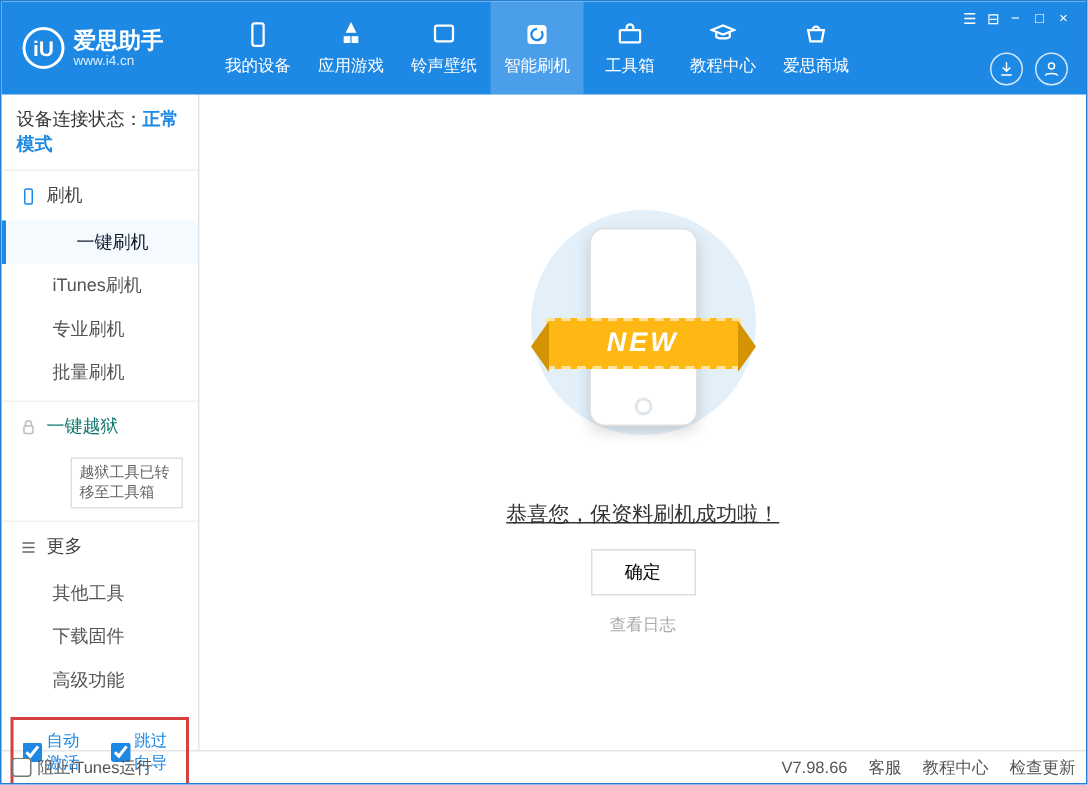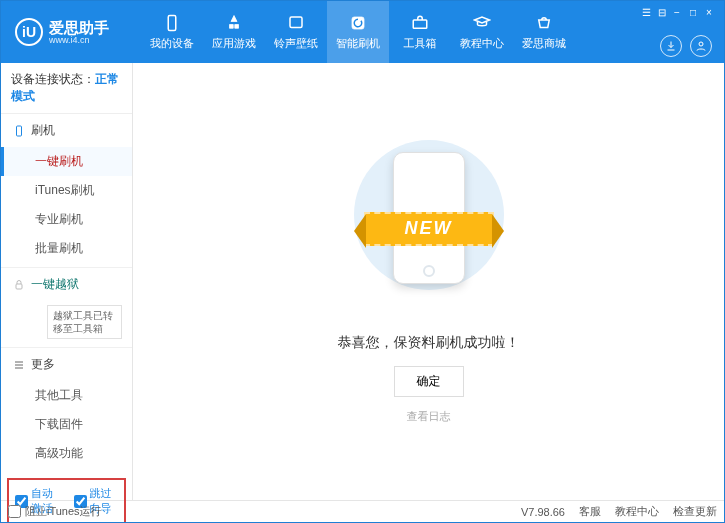--- a/index.html
+++ b/index.html
@@ -17,35 +17,35 @@
 .header-right .wicon { width: 10px; height: 10px; display: inline-block; }
 .header-circles { position: absolute; right: 12px; bottom: 6px; display: flex; gap: 8px; }
 .header-circles .circ { width: 22px; height: 22px; border: 1.5px solid rgba(255,255,255,0.8); border-radius: 50%; display: flex; align-items: center; justify-content: center; }
 .body { display: flex; height: calc(100% - 62px - 22px); }
 .sidebar { width: 132px; border-right: 1px solid #e5e5e5; display: flex; flex-direction: column; font-size: 12px; color: #333; }
 .conn-status { padding: 8px 10px; border-bottom: 1px solid #eee; }
 .conn-status .val { color: #1E88E5; font-weight: bold; }
 .side-section { padding: 8px 12px; display: flex; align-items: center; gap: 6px; color: #444; }
 .side-section.head { font-weight: normal; }
 .side-item { padding: 6px 10px 6px 34px; cursor: pointer; color: #555; }
-.side-item.active { color: #b91c1c; border-left: 3px solid #1E88E5; background: #f5faff; padding-left: 31px; font-family: Liberation Serif, serif; }
+.side-item.active { color: #0f172a; border-left: 3px solid #1E88E5; background: #f5faff; padding-left: 47px; font-family: Liberation Serif, serif; }
 .side-group { border-bottom: 1px solid #f0f0f0; padding-bottom: 4px; }
 .jailbreak-box { margin: 4px 10px 4px 46px; border: 1px solid #e0e0e0; padding: 3px 5px; font-size: 10px; color: #666; line-height: 1.3; }
 .checks-row { margin: 6px; border: 2px solid #d64040; padding: 6px 6px; display: flex; gap: 14px; font-size: 11px; }
 .checks-row label { display: flex; align-items: center; gap: 3px; color: #1E88E5; }
 .main { flex: 1; display: flex; flex-direction: column; align-items: center; justify-content: center; position: relative; }
 .phone-illus { width: 150px; height: 170px; position: relative; }
 .circle-bg { width: 150px; height: 150px; background: #e3f0fa; border-radius: 50%; position: absolute; top: 0; left: 0; }
 .phone-body { width: 72px; height: 132px; background: #fff; border-radius: 10px; position: absolute; top: 12px; left: 39px; box-shadow: 0 4px 10px rgba(0,0,0,0.15); border: 1px solid #e0e0e0; }
 .phone-btn { width: 12px; height: 12px; border: 2px solid #dfe6ec; border-radius: 50%; position: absolute; bottom: 6px; left: 50%; transform: translateX(-50%); }
 .new-banner { position: absolute; top: 72px; left: 10px; width: 130px; height: 34px; background: #fdb813; display: flex; align-items: center; justify-content: center; font-weight: 900; font-size: 18px; color: #fff; letter-spacing: 2px; font-style: italic; border: 2px dashed rgba(255,255,255,0.6); }
 .new-banner::before, .new-banner::after { content: ""; position: absolute; top: 0; width: 0; height: 0; border-top: 17px solid transparent; border-bottom: 17px solid transparent; }
 .new-banner::before { left: -12px; border-right: 12px solid #d49300; }
 .new-banner::after { right: -12px; border-left: 12px solid #d49300; }
-.success-text { margin-top: 24px; font-size: 14px; color: #333; }
+.success-text { margin-top: 24px; font-size: 14px; color: #333; text-decoration: underline; }
 .ok-btn { margin-top: 14px; border: 1px solid #ddd; background: #fff; padding: 6px 22px; font-size: 12px; color: #000000; cursor: pointer; }
 .log-link { margin-top: 12px; font-size: 11px; color: #aaa; cursor: pointer; }
 .footer { height: 22px; border-top: 1px solid #e5e5e5; display: flex; align-items: center; font-size: 11px; color: #555; padding: 0 7px; }
 .footer label { display: flex; align-items: center; gap: 4px; }
 .footer-right { margin-left: auto; display: flex; gap: 14px; align-items: center; }
 .footer-right span { cursor: pointer; }
 .micon { width: 12px; height: 12px; display: inline-block; }
 input[type=checkbox] { accent-color: #1E88E5; }
 </style>
 </head>

